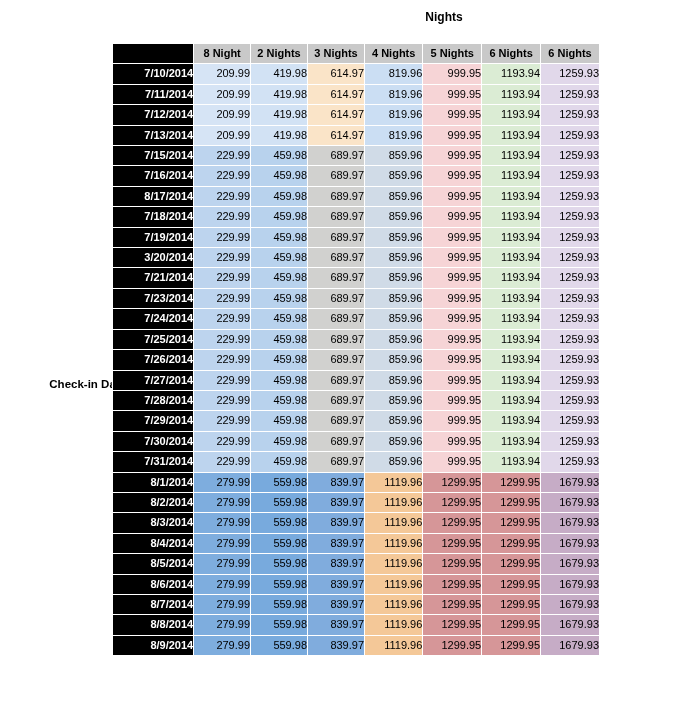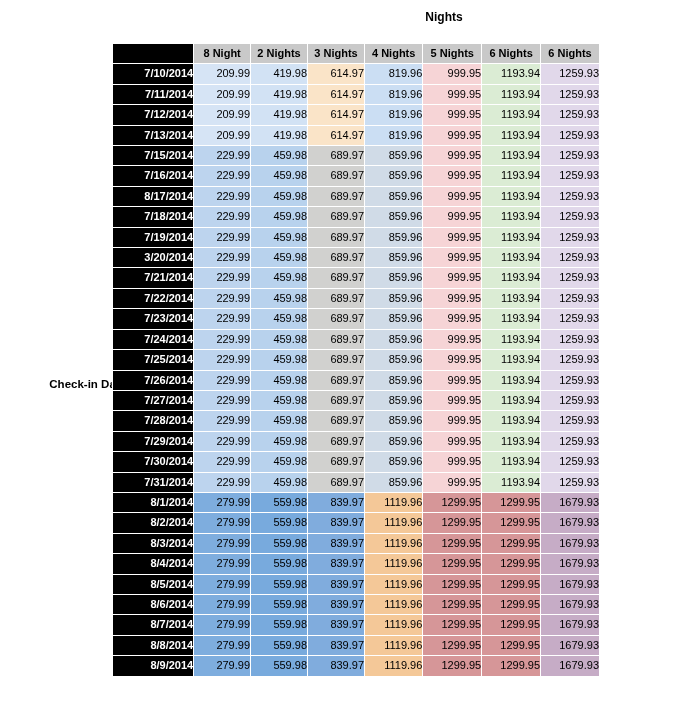--- a/index.html
+++ b/index.html
@@ -218,30 +218,20 @@
           <td class="datecell">7/21/2014</td>
           <td class="val" style="background: rgb(189, 212, 238);">229.99</td>
           <td class="val" style="background: rgb(184, 210, 237);">459.98</td>
           <td class="val" style="background: rgb(209, 209, 207);">689.97</td>
           <td class="val" style="background: rgb(208, 219, 231);">859.96</td>
           <td class="val" style="background: rgb(246, 212, 214);">999.95</td>
           <td class="val" style="background: rgb(219, 236, 212);">1193.94</td>
           <td class="val" style="background: rgb(225, 216, 234);">1259.93</td>
         </tr>
         <tr>
-          <td class="datecell">7/22/2014</td>
-          <td class="val" style="background: rgb(189, 212, 238);">229.99</td>
-          <td class="val" style="background: rgb(184, 210, 237);">459.98</td>
-          <td class="val" style="background: rgb(209, 209, 207);">689.97</td>
-          <td class="val" style="background: rgb(208, 219, 231);">859.96</td>
-          <td class="val" style="background: rgb(246, 212, 214);">999.95</td>
-          <td class="val" style="background: rgb(219, 236, 212);">1193.94</td>
-          <td class="val" style="background: rgb(225, 216, 234);">1259.93</td>
-        </tr>
-        <tr>
           <td class="datecell">7/23/2014</td>
           <td class="val" style="background: rgb(189, 212, 238);">229.99</td>
           <td class="val" style="background: rgb(184, 210, 237);">459.98</td>
           <td class="val" style="background: rgb(209, 209, 207);">689.97</td>
           <td class="val" style="background: rgb(208, 219, 231);">859.96</td>
           <td class="val" style="background: rgb(246, 212, 214);">999.95</td>
           <td class="val" style="background: rgb(219, 236, 212);">1193.94</td>
           <td class="val" style="background: rgb(225, 216, 234);">1259.93</td>
         </tr>
         <tr>

